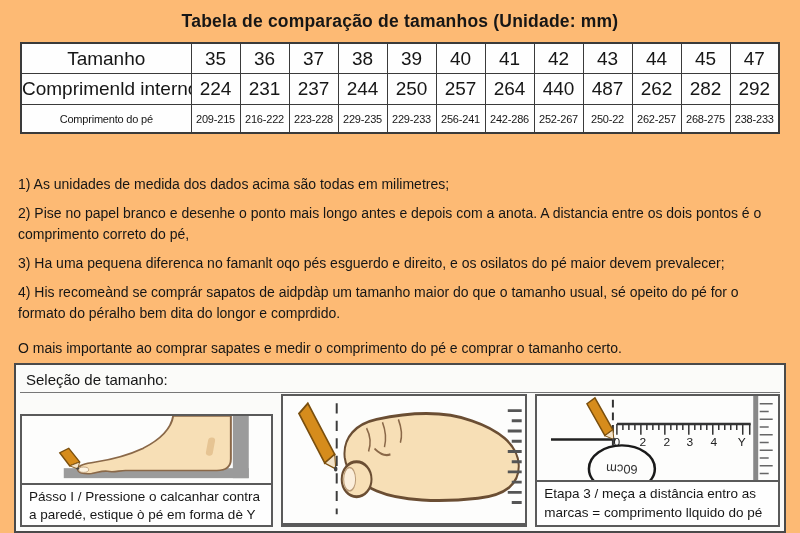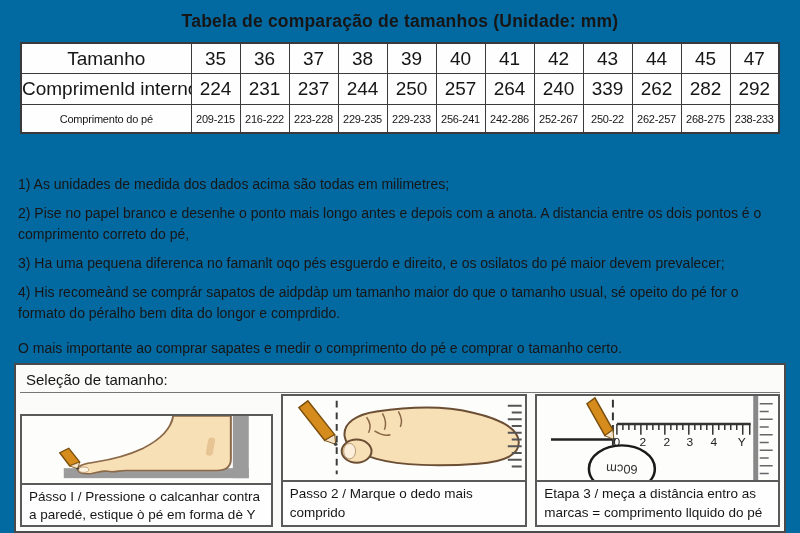--- a/index.html
+++ b/index.html
@@ -1,17 +1,17 @@
 <!DOCTYPE html>
 <html><head>
 <meta charset="utf-8">
 <style>
   html,body{margin:0;padding:0;}
   body{width:800px;height:533px;font-family:"Liberation Sans",sans-serif;background:#efefed;}
-  .page{position:relative;width:800px;height:533px;background:#0369a1;color:#161616;overflow:hidden;}
+  .page{position:relative;width:800px;height:533px;background:#fdba74;color:#161616;overflow:hidden;}
   .title{position:absolute;top:11px;left:0;width:100%;text-align:center;font-size:17.5px;font-weight:bold;letter-spacing:.2px;}
   table.size-table{position:absolute;top:42px;left:20px;width:760px;border-collapse:collapse;table-layout:fixed;background:#fefefe;border:2px solid #3a3a3a;}
   table.size-table td{border:1px solid #3a3a3a;text-align:center;padding:0;white-space:nowrap;overflow:hidden;}
   tr.r0 td{height:29px;font-size:19px;}
   tr.r1 td{height:30px;font-size:19px;}
   tr.r2 td{height:27px;font-size:11px;letter-spacing:-0.2px;}
   td.lab0{font-size:16.5px;margin-left:32px;}
   td.lab1,td.lab2{font-size:13.5px;text-align:left;padding-left:5px;}
   .notes{position:absolute;left:18px;top:146px;width:768px;font-size:14px;line-height:1.48;margin-top:28px;}
   .notes p{margin:0 0 8.5px 0;}
@@ -68,22 +68,22 @@
     </tr>
     <tr class="r1">
       <td class="lab1">Comprimenld interno</td>
       <td>224</td>
       <td>231</td>
       <td>237</td>
       <td>244</td>
       <td>250</td>
       <td>257</td>
       <td>264</td>
-      <td>240</td>
-      <td>339</td>
+      <td>440</td>
+      <td>487</td>
       <td>262</td>
       <td>282</td>
       <td>292</td>
     </tr>
     <tr class="r2">
       <td class="lab2">Comprimento do pé</td>
       <td>209-215</td>
       <td>216-222</td>
       <td>223-228</td>
       <td>229-235</td>
@@ -134,21 +134,20 @@
             <path d="M62,42 C60,28 74,19 94,16 C128,11 162,10 190,17 C216,23 236,33 237,47 C238,60 224,68 196,70 C158,73 118,72 94,65 C74,59 64,53 62,42 Z" fill="#f7dfb6" stroke="#6b4e33" stroke-width="2"></path>
             <ellipse cx="74" cy="57" rx="15" ry="12" fill="#f7dfb6" stroke="#6b4e33" stroke-width="2"></ellipse>
             <ellipse cx="67" cy="57" rx="6" ry="8" fill="#fbeedb" stroke="#b99a76"></ellipse>
             <path d="M84,22 q6,8 2,16 M100,18 q5,9 2,17 M116,16 q5,9 2,16 M92,36 q9,6 16,4" fill="none" stroke="#8a6848" stroke-width="1.5"></path>
             <polygon points="16,12 25,5 52,40 42,46" fill="#d68c1c" stroke="#7a4f0e" stroke-width="1.5"></polygon>
             <polygon points="42,46 52,40 53,50" fill="#f3e3c9" stroke="#7a4f0e" stroke-width="1"></polygon>
             <circle cx="53" cy="50" r="1.8" fill="#444"></circle>
             <path d="M226,10 H240 M230,17 H240 M226,24 H240 M230,31 H240 M226,38 H240 M230,45 H240 M226,52 H240 M230,59 H240 M226,66 H240 M230,73 H240" stroke="#555" stroke-width="2"></path>
           </svg>
         </div>
-        <div class="caption">Passo 2 / Marque o dedo mais comprido</div>
       </div>
 
       <div class="panel p3">
         <div class="illus">
           <svg viewBox="0 0 241 87" preserveAspectRatio="none">
             <line x1="76" y1="4" x2="76" y2="83" stroke="#333" stroke-width="2" stroke-dasharray="8 5"></line>
             <line x1="14" y1="45" x2="76" y2="45" stroke="#222" stroke-width="2.5"></line>
             <polygon points="50,8 58,2 76,35 68,41" fill="#d68c1c" stroke="#7a4f0e" stroke-width="1.5"></polygon>
             <polygon points="68,41 76,35 77,45" fill="#f3e3c9" stroke="#7a4f0e" stroke-width="1"></polygon>
             <circle cx="77" cy="45" r="1.8" fill="#444"></circle>

